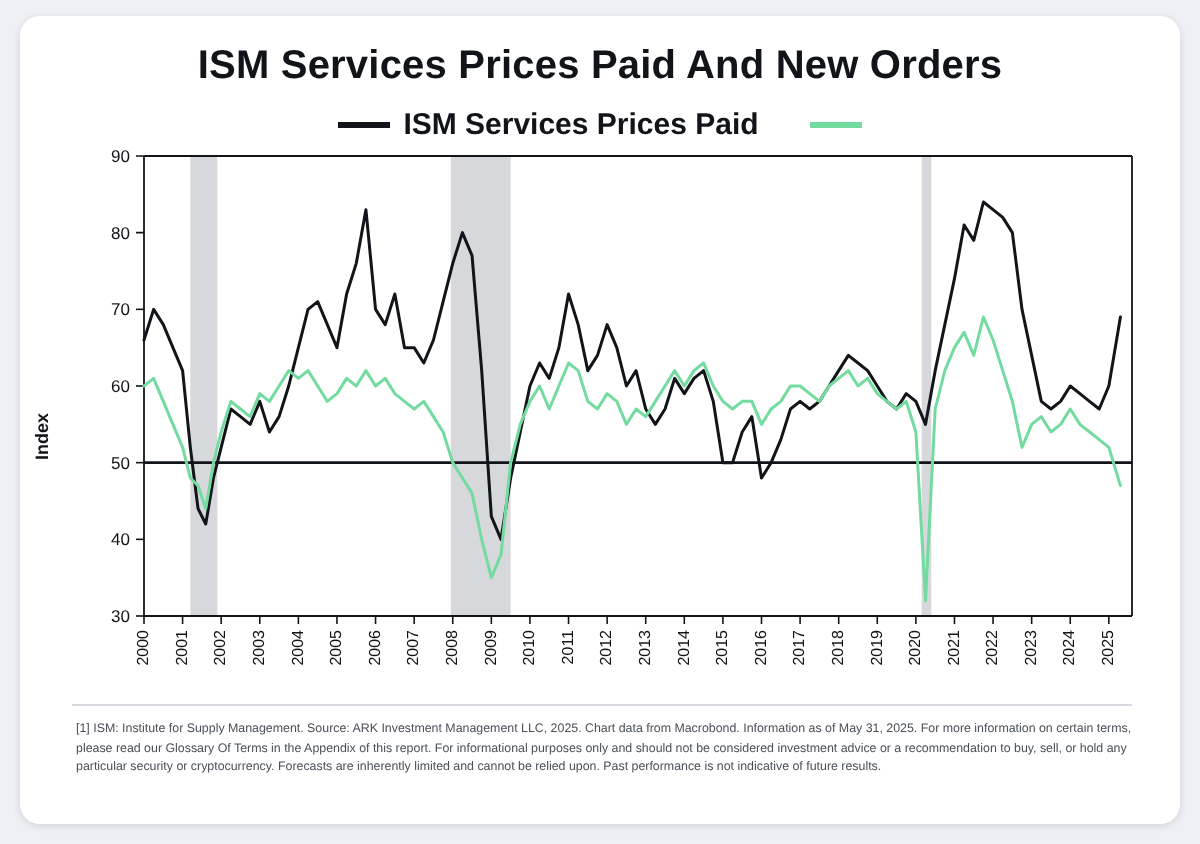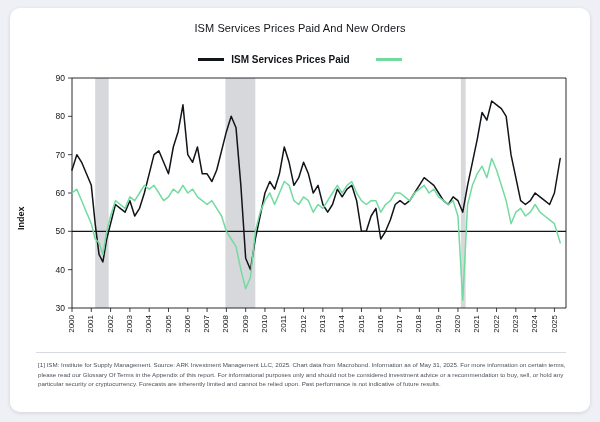--- a/index.html
+++ b/index.html
@@ -23,40 +23,40 @@
     border-radius: 10px;
     box-shadow: 0 1px 4px rgba(0,0,0,0.12);
     overflow: hidden;
   }
   .title {
     position: absolute;
     left: 0;
     top: 14px;
     width: 580px;
     text-align: center;
-    font-size: 11px;
-    font-weight: normal;
+    font-size: 20px;
+    font-weight: bold;
     color: #111418;
     letter-spacing: 0.1px;
   }
   .legend {
     position: absolute;
     top: 46px;
     left: 0;
     width: 580px;
     display: flex;
     justify-content: center;
     align-items: center;
     gap: 26px;
   }
   .legend-item {
     display: flex;
     align-items: center;
     gap: 7px;
-    font-size: 10px;
+    font-size: 15px;
     font-weight: bold;
     color: #111418;
   }
   .legend-swatch {
     width: 26px;
     height: 2.5px;
     display: inline-block;
   }
   .plot-wrap {
     position: absolute;

